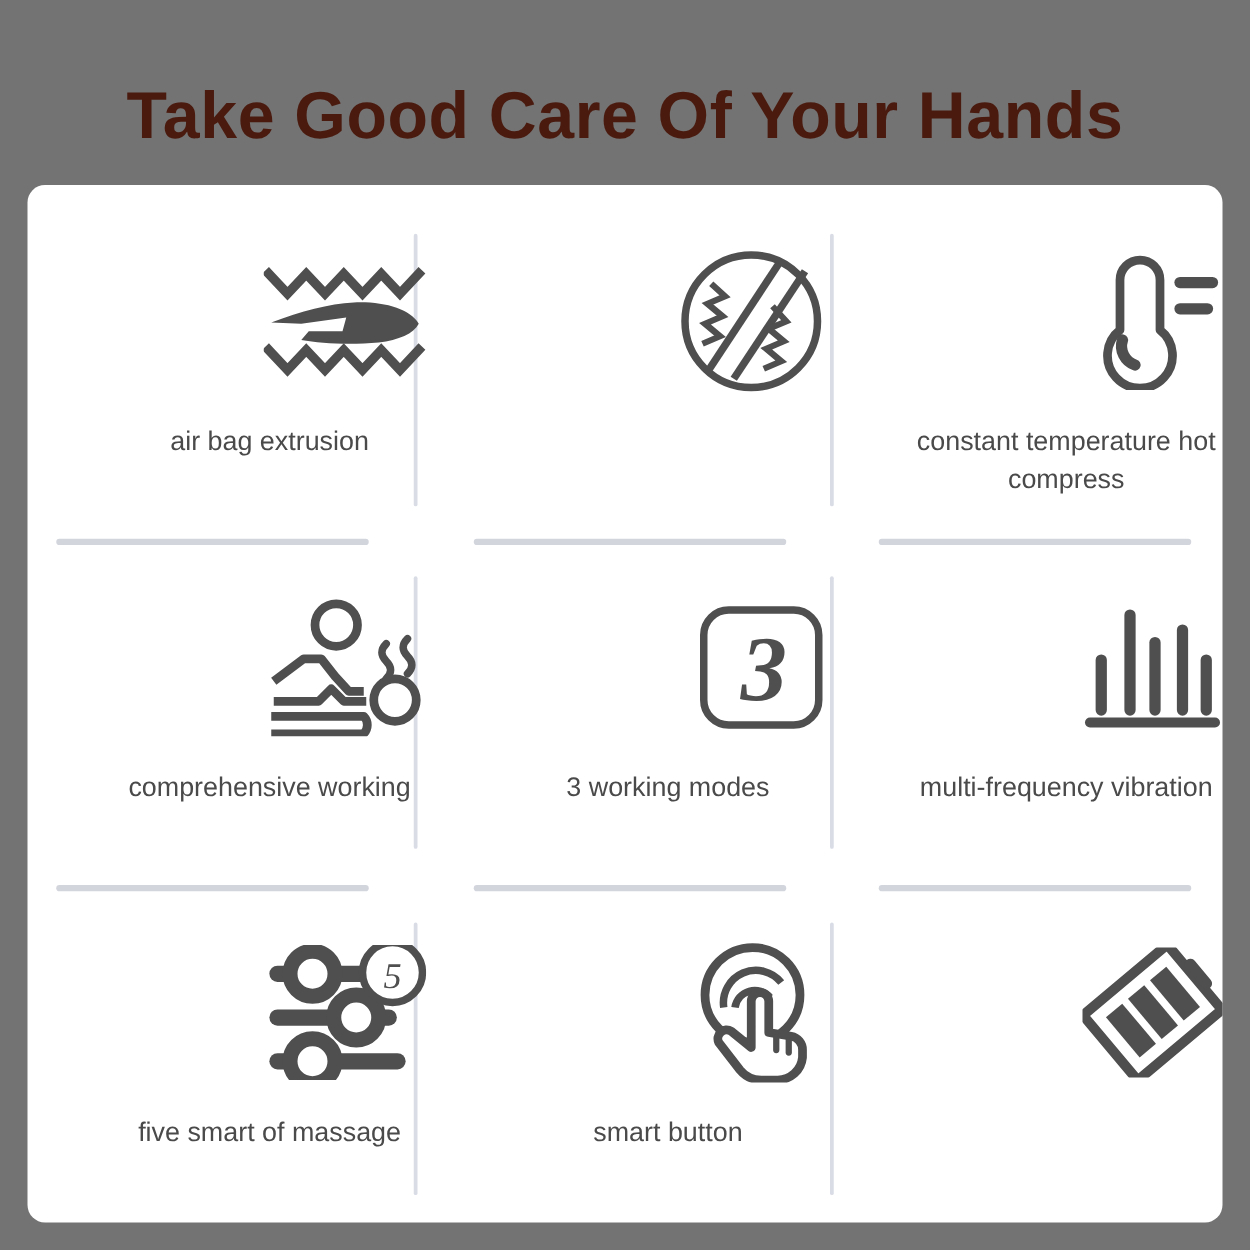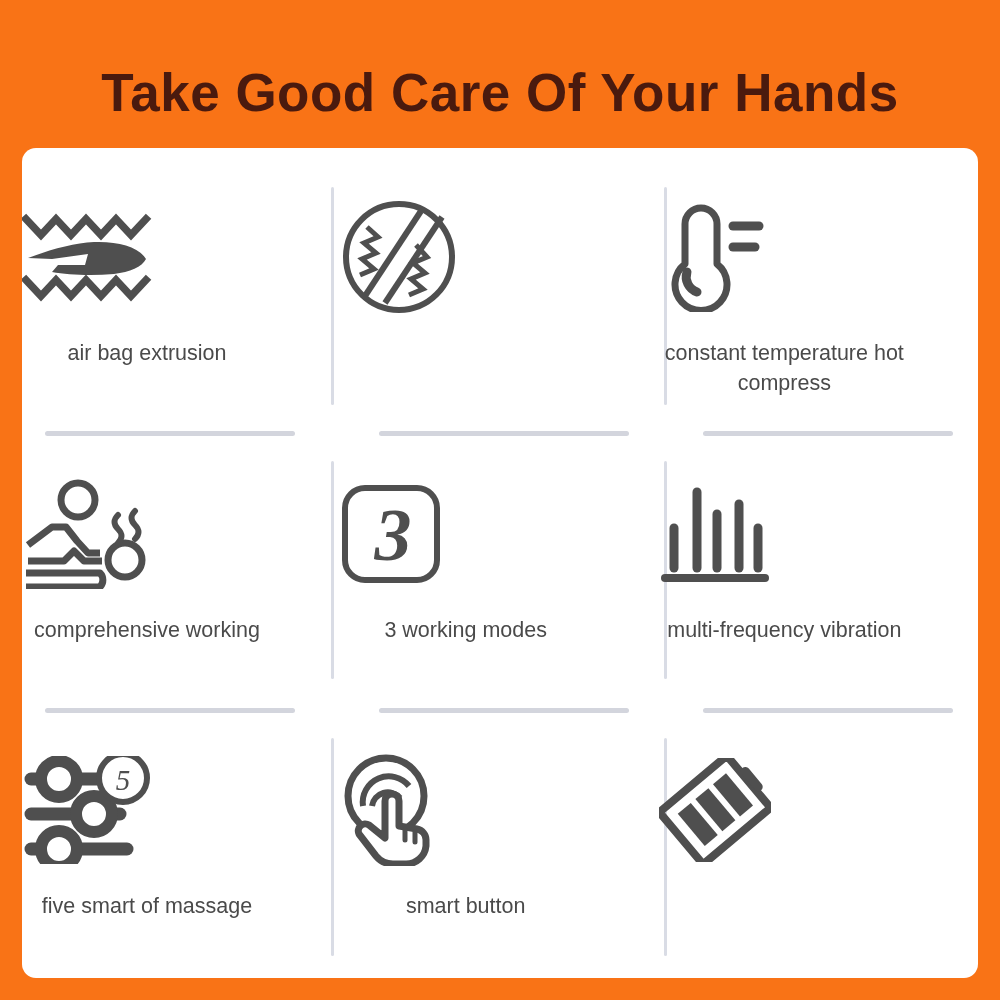--- a/index.html
+++ b/index.html
@@ -7,21 +7,21 @@
   html, body {
     width:1000px; height:1000px;
     background:#e8e9ee;
     font-family:"Liberation Sans", sans-serif;
     overflow:hidden;
   }
 
   #page {
     position:relative;
     width:1000px; height:1000px;
-    background:#f97316;
+    background:#737373;
   }
 
   
   #page-title {
     position:absolute;
     left:0; top:62px;
     width:1000px;
     text-align:center;
     font-size:53px;
     font-weight:bold;
@@ -47,21 +47,21 @@
     width:100%; height:100%;
     display:grid;
     grid-template-columns:1fr 1fr 1fr;
     grid-template-rows:1fr 1fr 1fr;
   }
 
   .feature-cell {
     position:relative;
     display:flex;
     flex-direction:column;
-    align-items:flex-start;
+    align-items:flex-end;
     justify-content:flex-start;
   }
 
   .icon-box {
     height:142px;
     display:flex;
     align-items:center;
     justify-content:center;
     margin-top:38px;
   }

